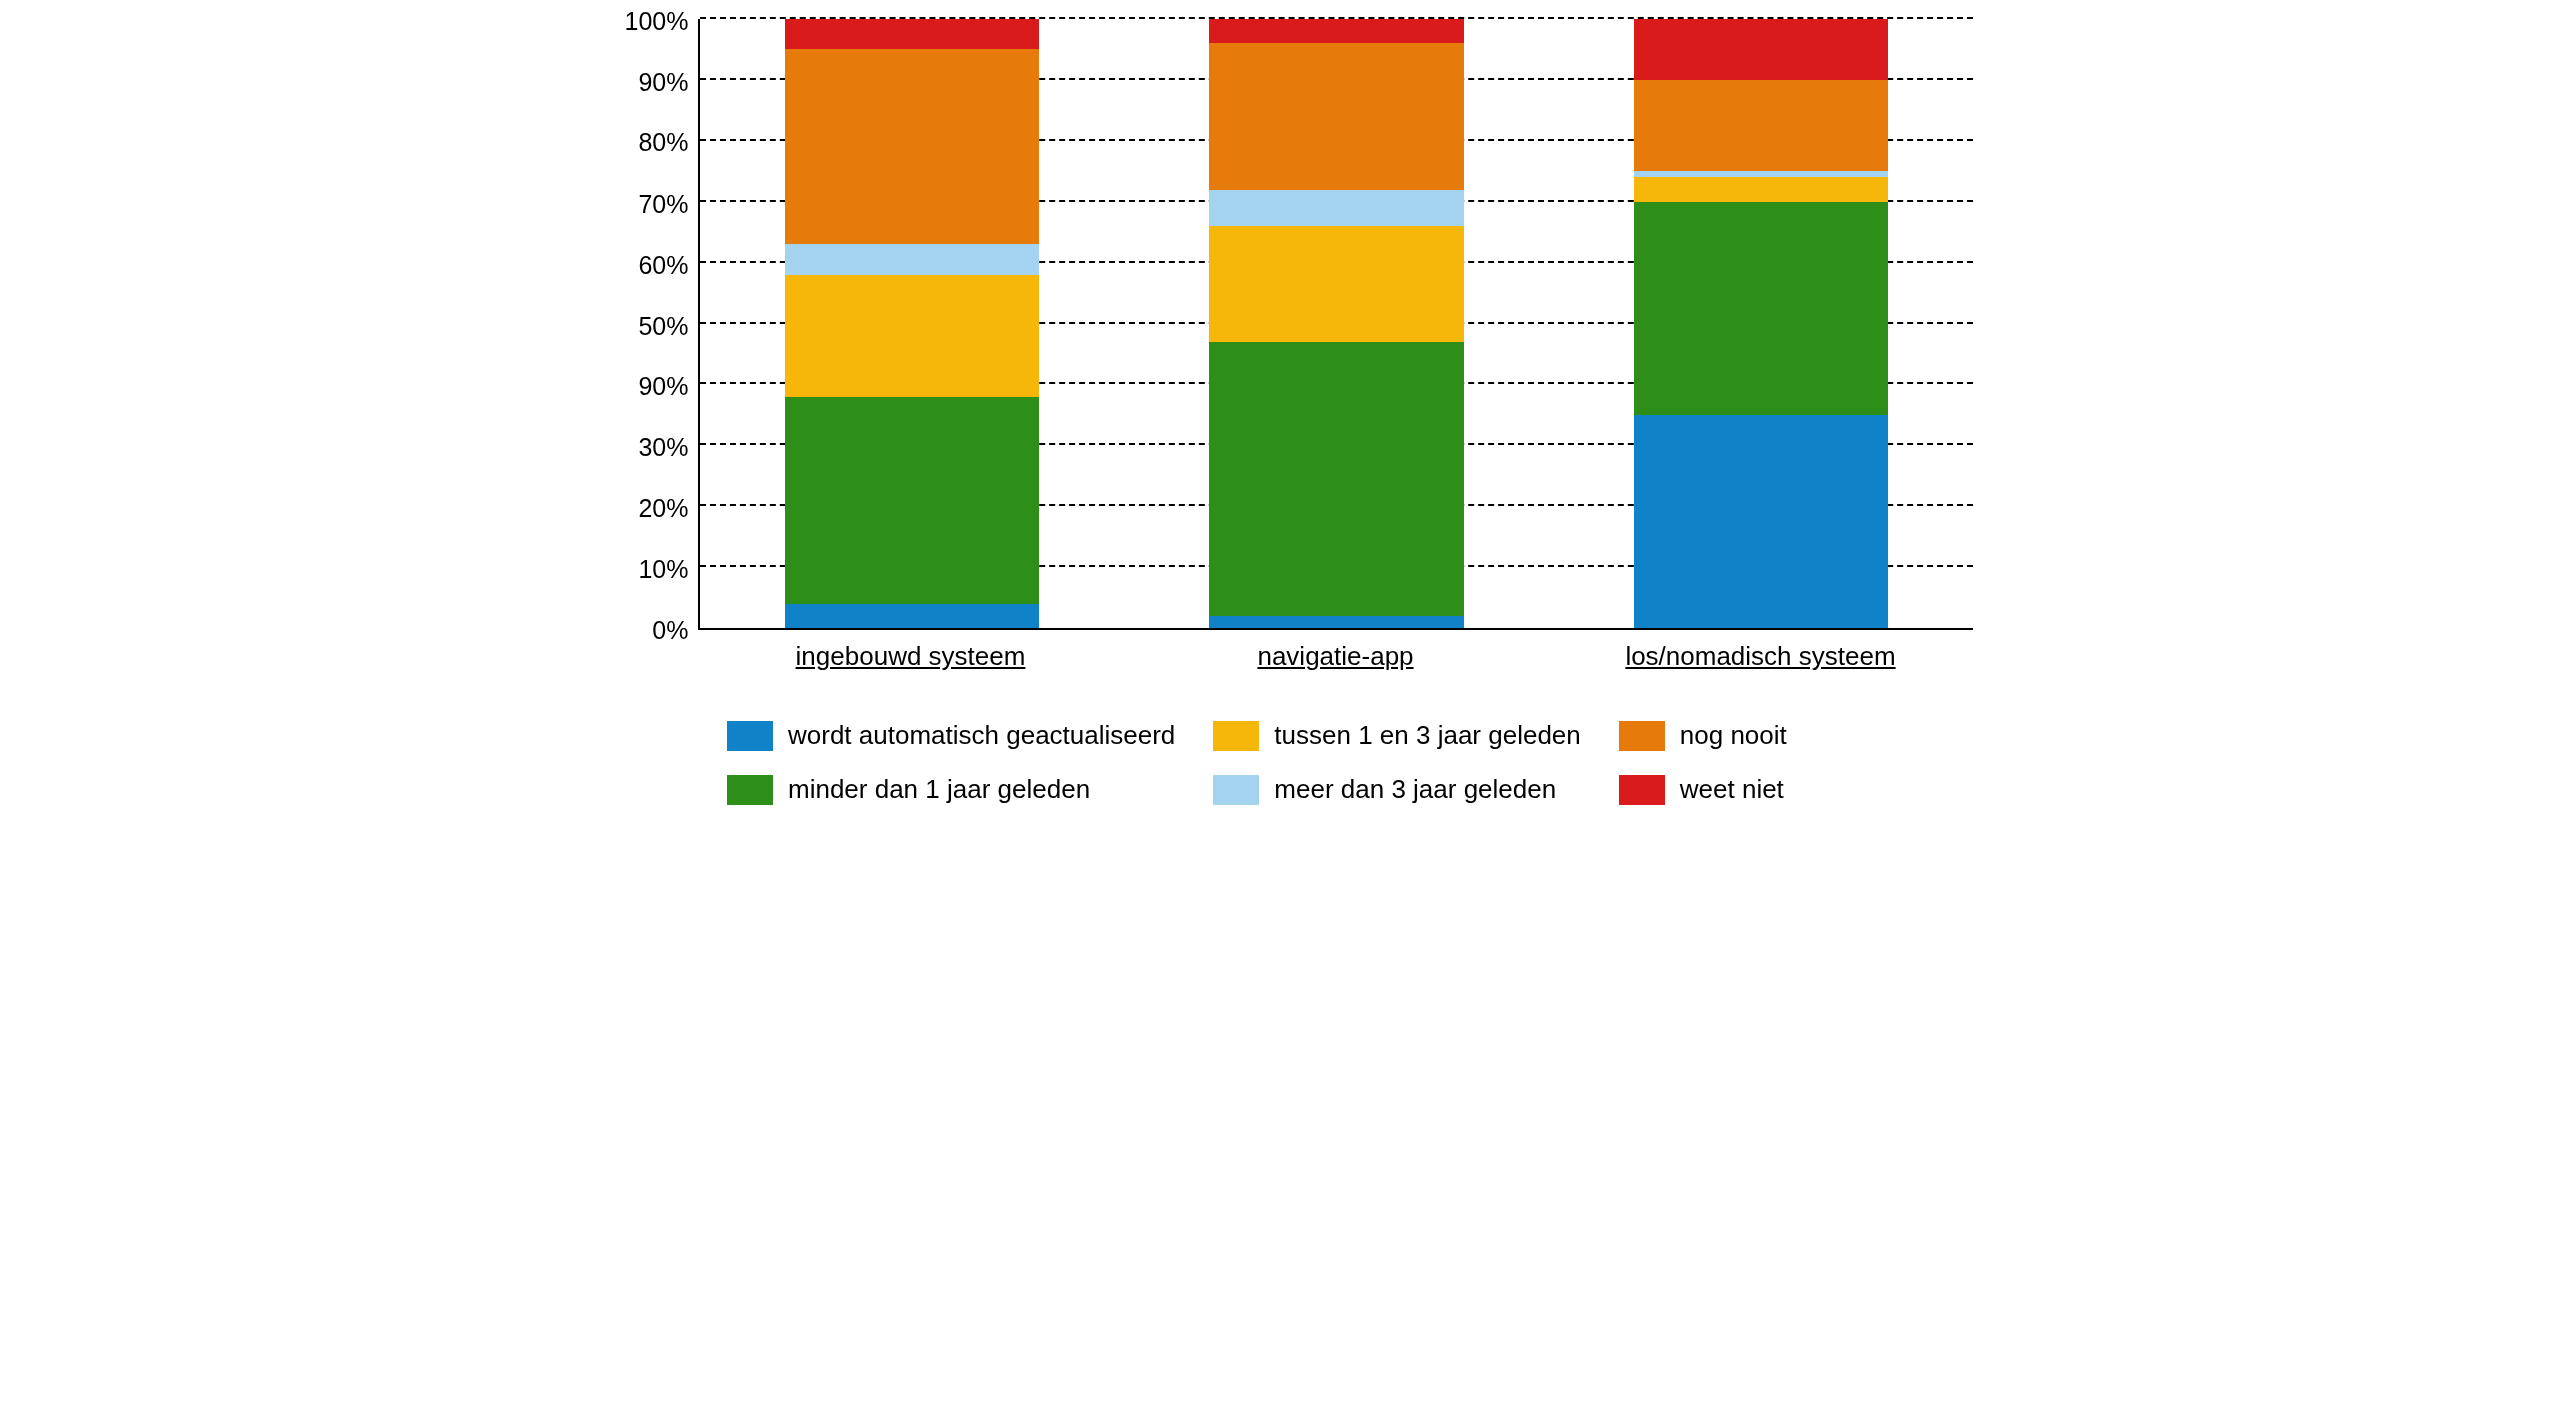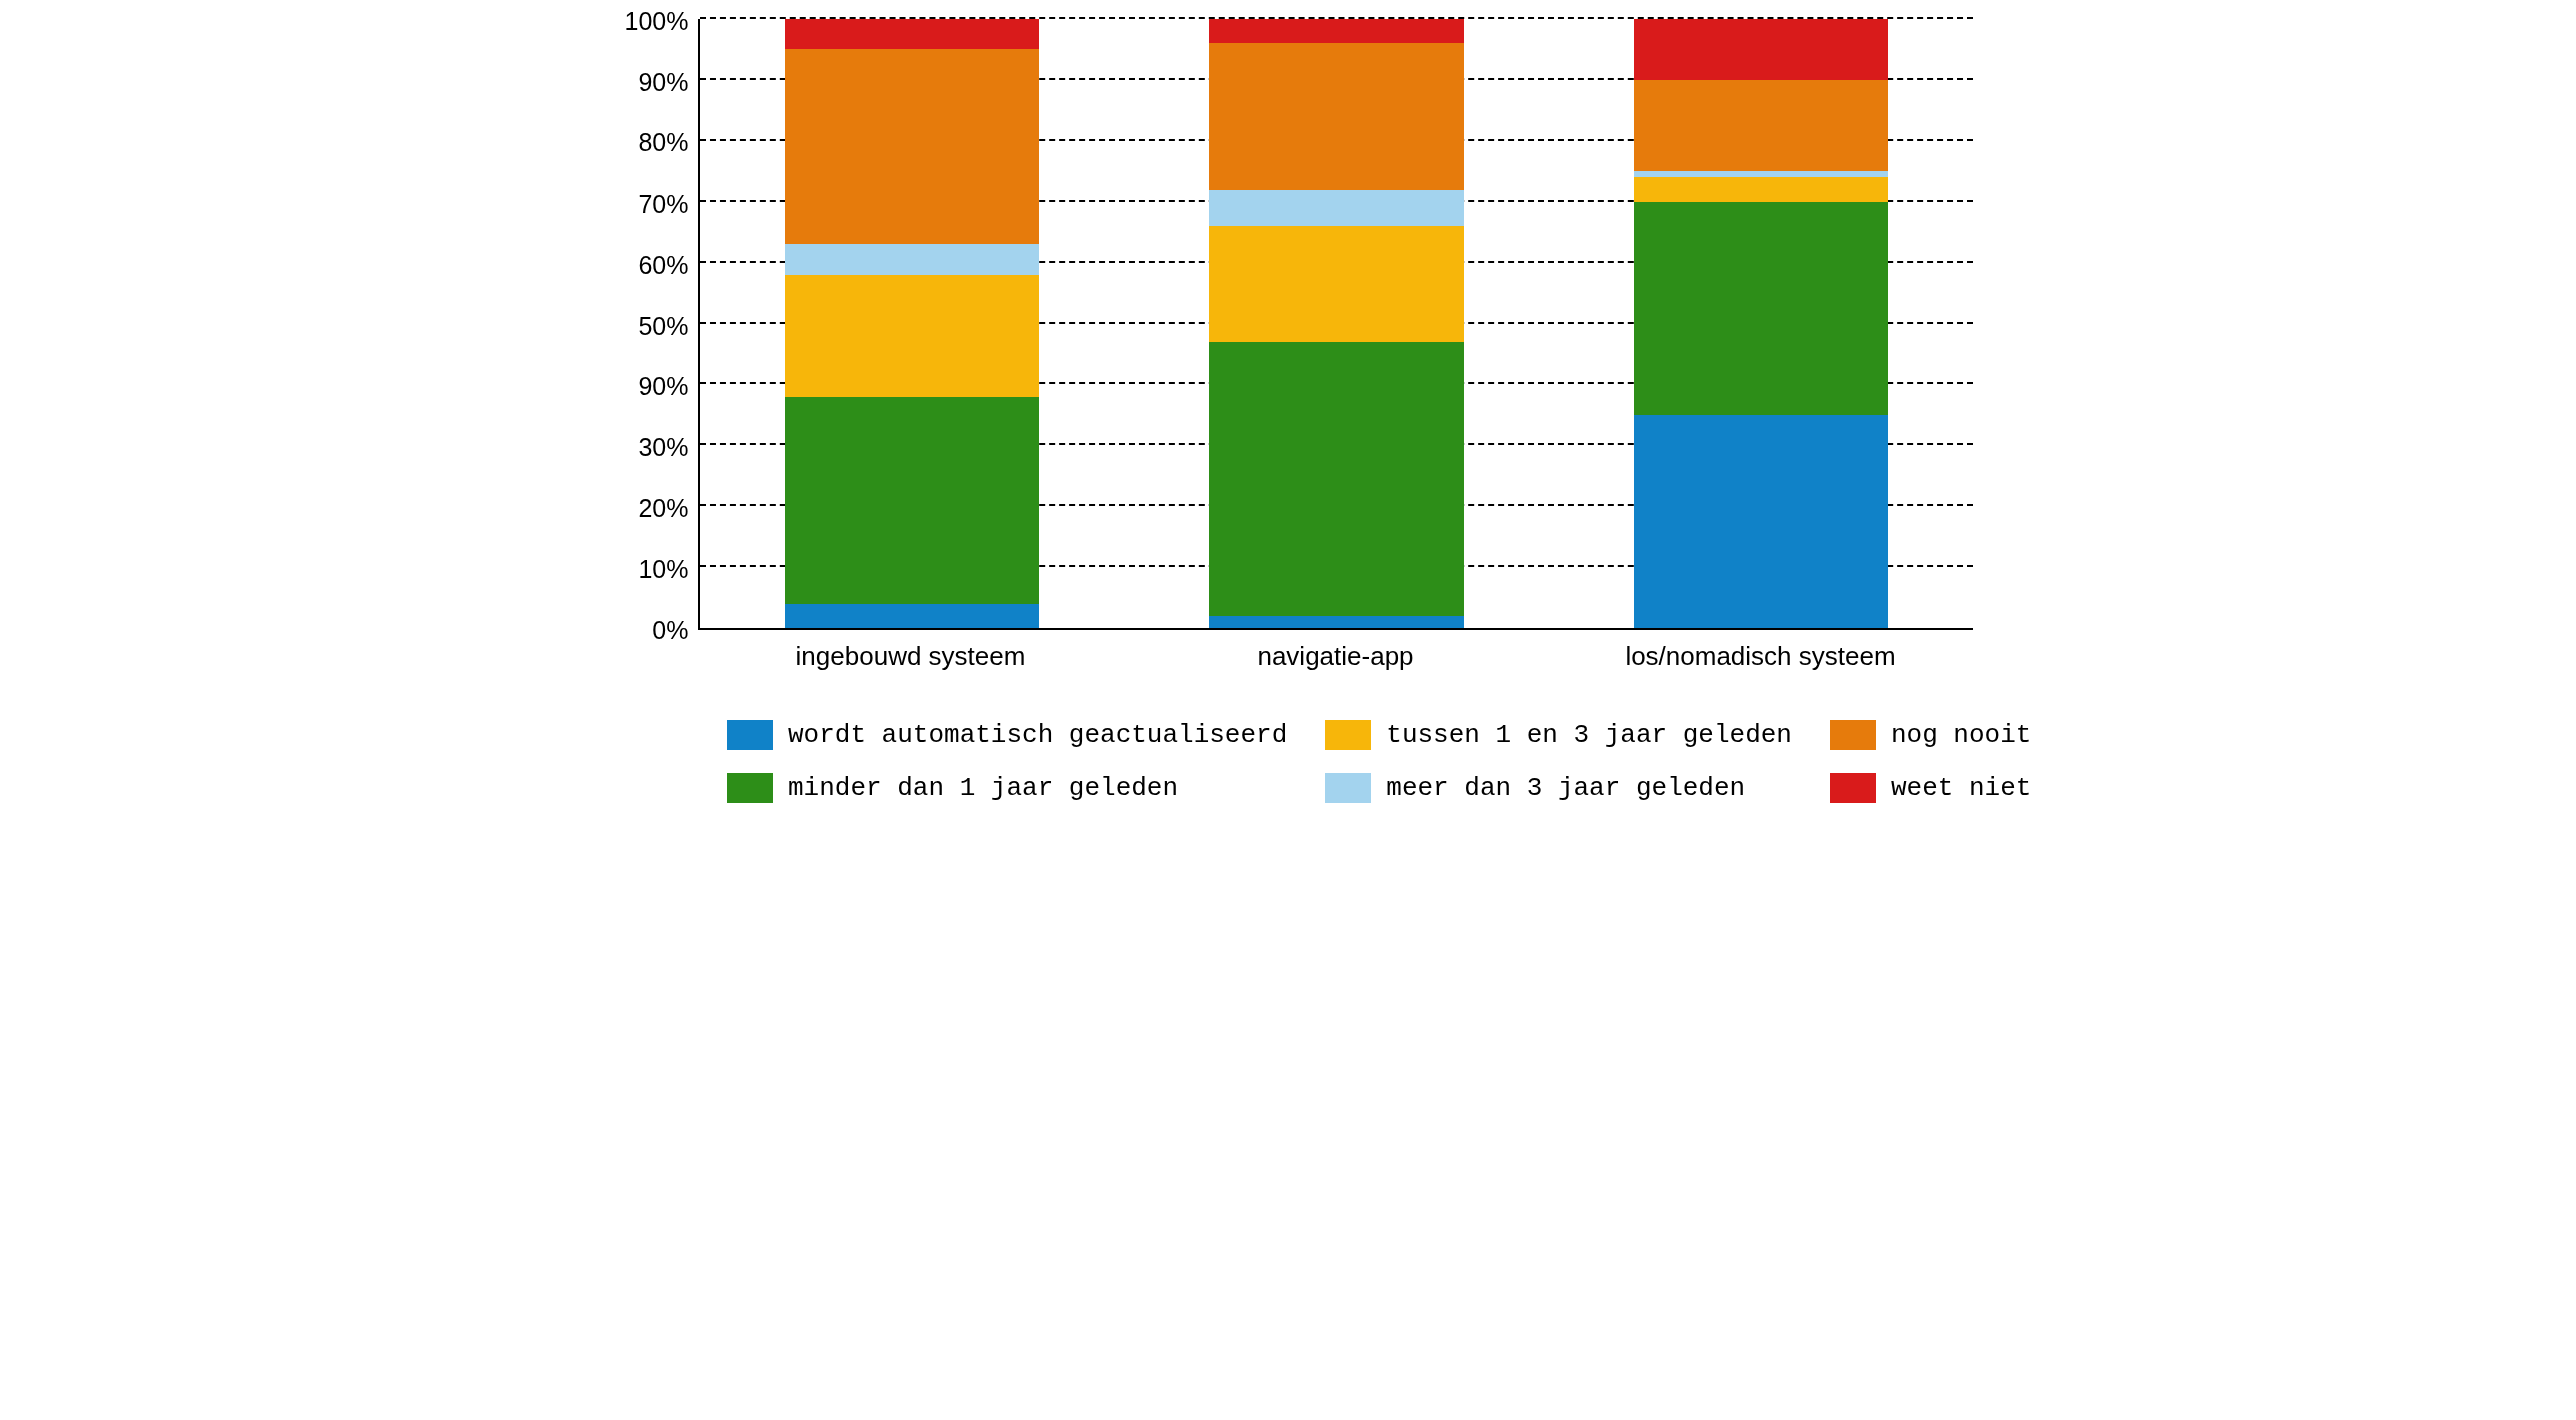--- a/index.html
+++ b/index.html
@@ -66,20 +66,21 @@
     height:100%;
     position:relative;
     z-index:2;
   }
   .seg{
     width:100%;
   }
   .x-labels{
     display:flex;
     margin-left:95px;
+    text-decoration:underline;
   }
   .x-label{
     flex:1;
     text-align:center;
     font-size:26px;
     padding-top:11.4px;
   }
   .legend{
     margin-top:48px;
     margin-left:124px;
@@ -95,21 +96,20 @@
     align-items:center;
     gap:15px;
   }
   .swatch{
     width:46px;
     height:30px;
   }
   .legend-label{
     font-size:26px;
     white-space:nowrap;
-    font-family:Liberation Mono, monospace;
   }
 </style>
 </head>
 <body>
 
 <div class="chart-wrap">
 
   <div class="plot-outer">
     <div class="y-axis" id="y-axis">
         <div class="y-tick" style="bottom: 0px;">0%</div>

